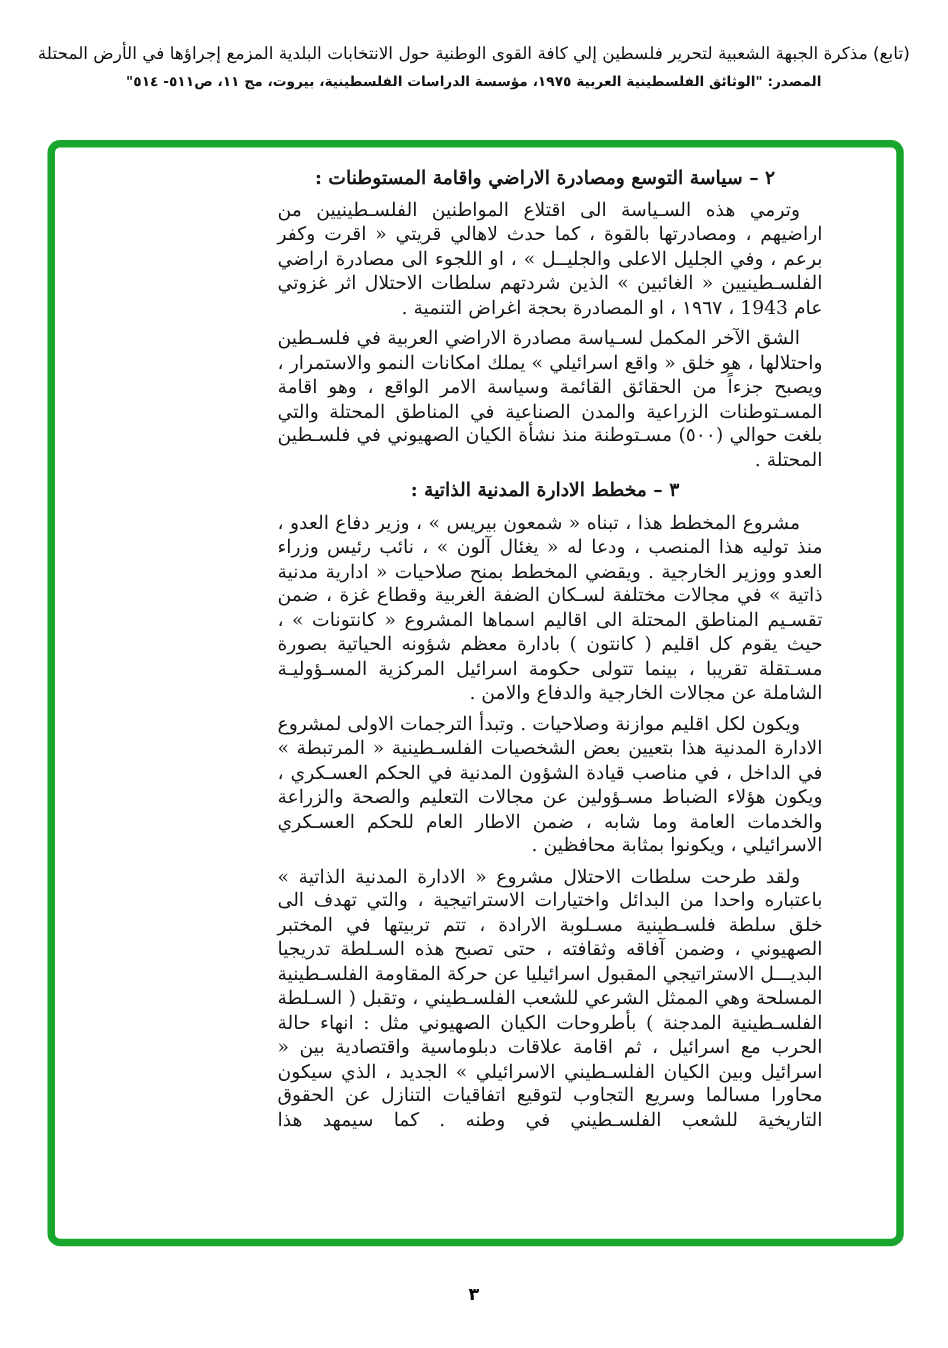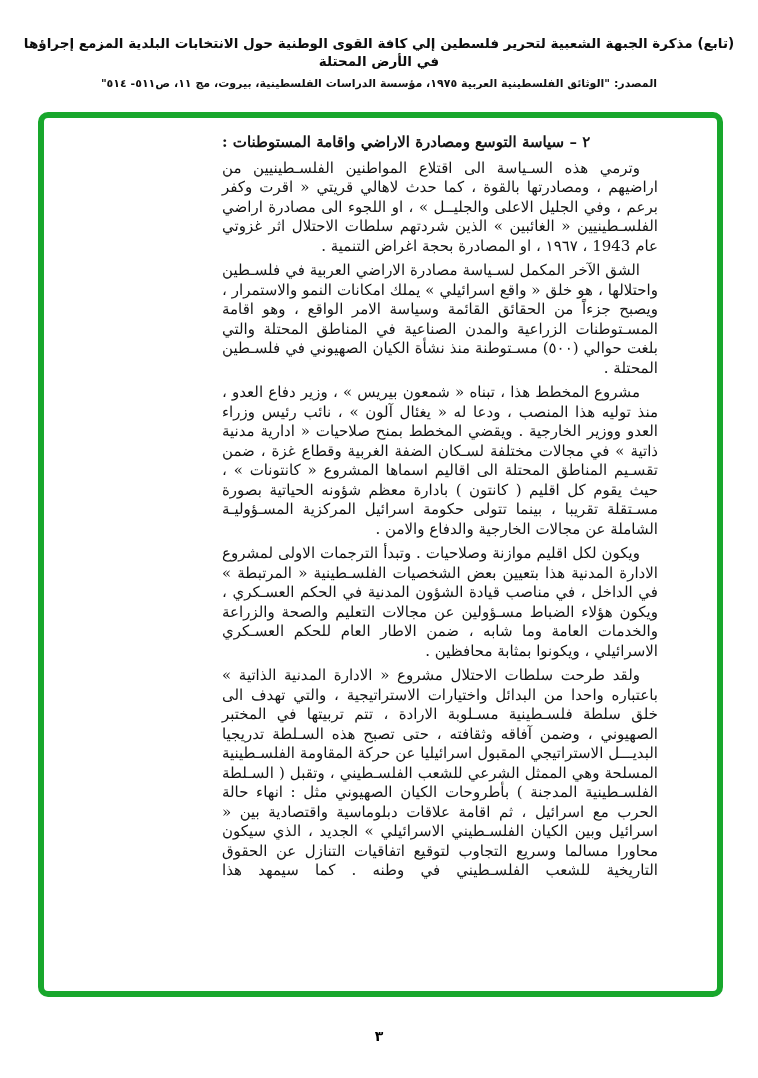--- a/index.html
+++ b/index.html
@@ -14,21 +14,21 @@
 
   
   .doc-header {
     position: absolute;
     top: 34px; left: 20px; right: 20px;
     direction: rtl;
     text-align: center;
   }
   .doc-header .line1 {
     font-size: 13.5px;
-    font-weight: bold;
+    font-weight: normal;
     letter-spacing: 0.2px;
     line-height: 1.35;
   }
   .doc-header .line2 {
     font-size: 11px;
     font-weight: bold;
     margin-top: 7px;
     color: #111;
   }
 
@@ -54,21 +54,21 @@
     font-family: "DejaVu Serif", serif;
     font-size: 15px;
     line-height: 19.5px;
     color: #151515;
   }
   .doc-text p { margin: 0 0 5px 0; }
   .doc-text p.doc-heading {
     font-weight: bold;
     margin: 4px 0 6px 0;
     text-indent: 8px;
-    text-align: left;
+    text-align: center;
   }
   .doc-text p.doc-heading:first-child { margin-top: 0; }
   .doc-text p.doc-para { text-indent: 18px; }
   .doc-text p.doc-para:last-child { text-align-last: justify; }
 
   
   .page-number {
     position: absolute;
     top: 1028px; left: 0; right: 0;
     text-align: center;
@@ -84,18 +84,19 @@
   <div class="line1">(تابع) مذكرة الجبهة الشعبية لتحرير فلسطين إلي كافة القوى  الوطنية حول الانتخابات البلدية المزمع إجراؤها في الأرض المحتلة</div>
   <div class="line2">المصدر: "الوثائق الفلسطينية العربية ١٩٧٥، مؤسسة الدراسات الفلسطينية، بيروت، مج ١١، ص٥١١- ٥١٤"</div>
 </div>
 
 <div class="green-frame" style="border-color: rgb(24, 167, 44);"></div>
 
 <div class="doc-text">
     <p class="doc-heading">٢ – سياسة التوسع ومصادرة الاراضي واقامة المستوطنات :</p>
     <p class="doc-para">وترمي هذه السـياسة الى اقتلاع المواطنين الفلسـطينيين من اراضيهم ، ومصادرتها بالقوة ، كما حدث لاهالي قريتي « اقرت وكفر برعم ، وفي الجليل الاعلى والجليــل » ، او اللجوء الى مصادرة اراضي الفلسـطينيين « الغائبين » الذين شردتهم سلطات الاحتلال اثر غزوتي عام 1943 ، ١٩٦٧ ، او المصادرة بحجة اغراض التنمية .</p>
     <p class="doc-para">الشق الآخر المكمل لسـياسة مصادرة الاراضي العربية في فلسـطين واحتلالها ، هو خلق « واقع اسرائيلي » يملك امكانات النمو والاستمرار ، ويصبح جزءاً من الحقائق القائمة وسياسة الامر الواقع ، وهو اقامة المسـتوطنات الزراعية والمدن الصناعية في المناطق المحتلة والتي بلغت حوالي (٥٠٠) مسـتوطنة منذ نشأة الكيان الصهيوني في فلسـطين المحتلة .</p>
+    <p class="doc-heading">٣ – مخطط الادارة المدنية الذاتية :</p>
     <p class="doc-para">مشروع المخطط هذا ، تبناه « شمعون بيريس » ، وزير دفاع العدو ، منذ توليه هذا المنصب ، ودعا له « يغئال آلون » ، نائب رئيس وزراء العدو ووزير الخارجية . ويقضي المخطط بمنح صلاحيات « ادارية مدنية ذاتية » في مجالات مختلفة لسـكان الضفة الغربية وقطاع غزة ، ضمن تقسـيم المناطق المحتلة الى اقاليم اسماها المشروع « كانتونات » ، حيث يقوم كل اقليم ( كانتون ) بادارة معظم شؤونه الحياتية بصورة مسـتقلة تقريبا ، بينما تتولى حكومة اسرائيل المركزية المسـؤوليـة الشاملة عن مجالات الخارجية والدفاع والامن .</p>
     <p class="doc-para">ويكون لكل اقليم موازنة وصلاحيات . وتبدأ الترجمات الاولى لمشروع الادارة المدنية هذا بتعيين بعض الشخصيات الفلسـطينية « المرتبطة » في الداخل ، في مناصب قيادة الشؤون المدنية في الحكم العسـكري ، ويكون هؤلاء الضباط مسـؤولين عن مجالات التعليم والصحة والزراعة والخدمات العامة وما شابه ، ضمن الاطار العام للحكم العسـكري الاسرائيلي ، ويكونوا بمثابة محافظين .</p>
     <p class="doc-para">ولقد طرحت سلطات الاحتلال مشروع « الادارة المدنية الذاتية » باعتباره واحدا من البدائل واختيارات الاستراتيجية ، والتي تهدف الى خلق سلطة فلسـطينية مسـلوبة الارادة ، تتم تربيتها في المختبر الصهيوني ، وضمن آفاقه وثقافته ، حتى تصبح هذه السـلطة تدريجيا البديـــل الاستراتيجي المقبول اسرائيليا عن حركة المقاومة الفلسـطينية المسلحة وهي الممثل الشرعي للشعب الفلسـطيني ، وتقبل ( السـلطة الفلسـطينية المدجنة ) بأطروحات الكيان الصهيوني مثل : انهاء حالة الحرب مع اسرائيل ، ثم اقامة علاقات دبلوماسية واقتصادية بين « اسرائيل وبين الكيان الفلسـطيني الاسرائيلي » الجديد ، الذي سيكون محاورا مسالما وسريع التجاوب لتوقيع اتفاقيات التنازل عن الحقوق التاريخية للشعب الفلسـطيني في وطنه . كما سيمهد هذا</p>
   </div>
 
 <div class="page-number">٣</div>
 
 </body></html>

